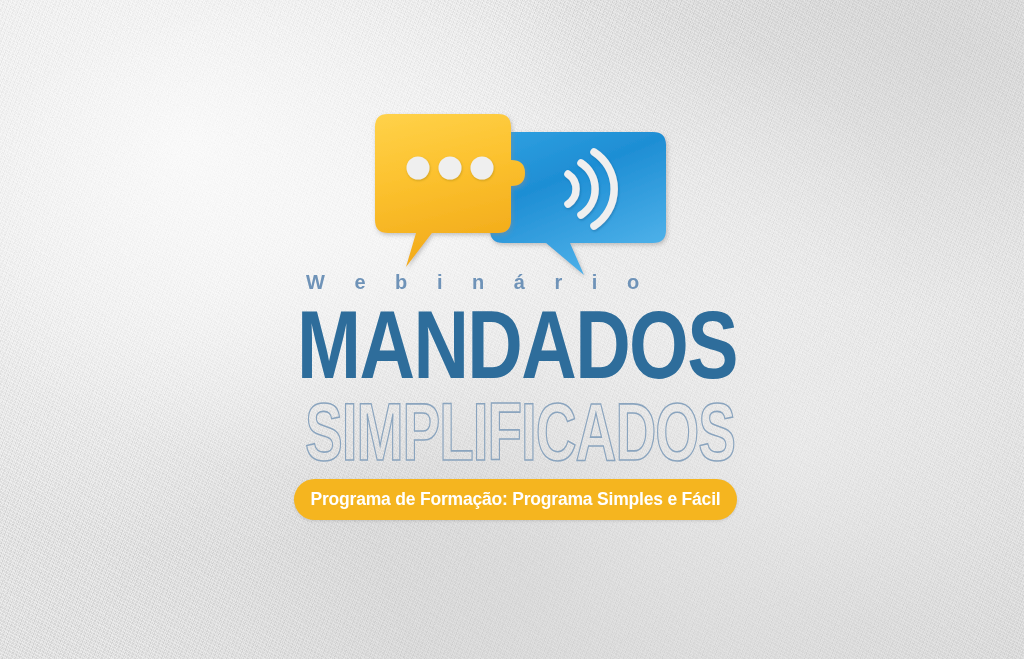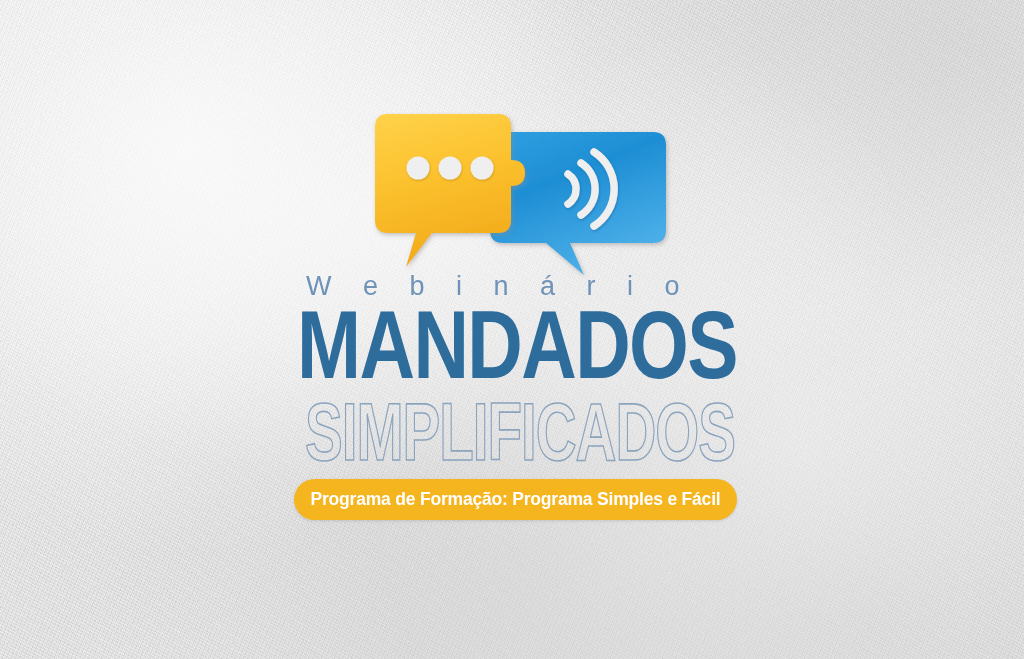--- a/index.html
+++ b/index.html
@@ -58,22 +58,22 @@
     width: 304px;
     height: 170px;
   }
 
   
   #webinario {
     position: absolute;
     left: 306px;
     top: 271px;
     width: 420px;
-    font-size: 27px;
-    font-weight: normal;
+    font-size: 20px;
+    font-weight: bold;
     letter-spacing: 12px;
     color: #6f93b8;
     white-space: nowrap;
     font-family: "Liberation Sans", sans-serif;
   }
   #mandados {
     position: absolute;
     left: 297px;
     top: 298px;
     width: 440px;

